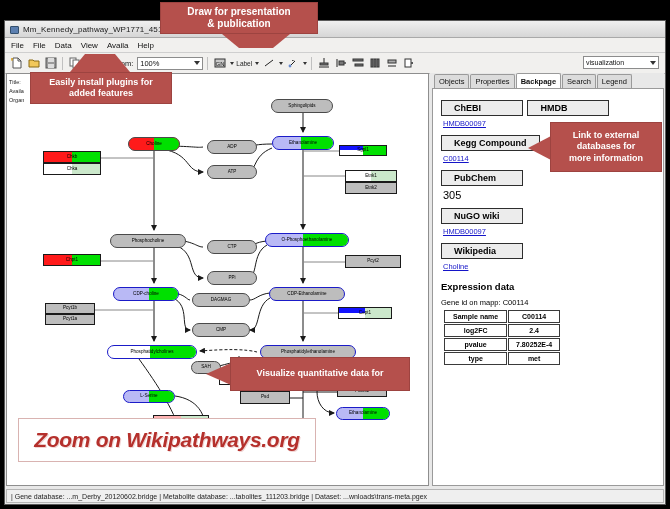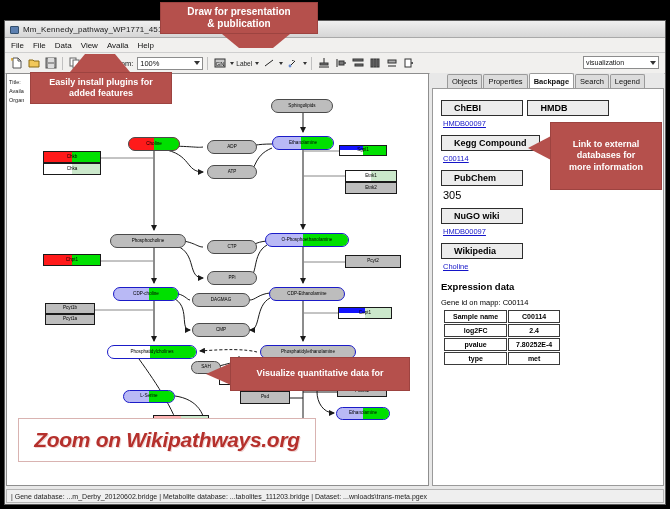--- a/index.html
+++ b/index.html
@@ -34,21 +34,21 @@
 
   .viscombo{position:absolute;right:6px;top:3px;width:76px;height:13px;background:#fff;border:1px solid #8c8c8c;
             display:flex;align-items:center;justify-content:space-between;padding:0 2px;font-size:7px;color:#111;box-sizing:border-box;}
 
   
   .content{position:absolute;left:0;top:51px;right:0;bottom:17px;display:flex;}
   .canvas-wrap{position:relative;flex:1;background:#fff;border:1px solid #8e8e8e;margin:1px;overflow:hidden;}
   .side{width:234px;margin:1px 1px 1px 0;display:flex;flex-direction:column;background:#e8e8e8;}
 
   
-  .tabs{display:flex;align-items:flex-end;height:15px;padding-left:17px;gap:1px;background:#e8e8e8;}
+  .tabs{display:flex;align-items:flex-end;height:15px;padding-left:4px;gap:1px;background:#e8e8e8;}
   .tab{font-size:7.5px;padding:1px 4px 1px;border:1px solid #9a9a9a;border-bottom:none;background:#dcdcdc;color:#111;
        border-radius:2px 2px 0 0;line-height:11px;}
   .tab.active{background:#fff;font-weight:bold;padding-top:2px;}
   .sidepanel{flex:1;background:#fff;border:1px solid #9a9a9a;margin:0 0 0 2px;overflow:hidden;position:relative;
              padding:6px 8px 0 8px;box-sizing:border-box;}
 
   .dbhdr{display:inline-block;min-width:82px;background:#ececec;border:1px solid #2d2d2d;font-size:9px;font-weight:bold;
          color:#000;padding:2px 12px;margin-top:5px;box-sizing:border-box;}
   .dblink{font-size:7.5px;color:#1414c8;text-decoration:underline;margin:3px 0 2px 2px;display:block;}
   .dbplain{font-size:11px;color:#000;margin:3px 0 2px 2px;display:block;}
@@ -506,21 +506,21 @@
     <span>&amp; publication</span>
   </div>
   <div class="arrow-d" style="left:222px;top:34px;width:34px;height:0;border-left:17px solid transparent;border-right:17px solid transparent;border-top:14px solid #b5504c;"></div>
 
   <div class="callout" style="left:30px;top:72px;width:142px;height:32px;font-size:9px;">
     <span>Easily install plugins for</span>
     <span>added features</span>
   </div>
   <div class="arrow-d" style="left:70px;top:54px;width:30px;height:0;border-left:15px solid transparent;border-right:15px solid transparent;border-bottom:18px solid #b5504c;"></div>
 
-  <div class="callout" style="left:550px;top:122px;width:112px;height:68px;font-size:9px;">
+  <div class="callout" style="left:550px;top:122px;width:112px;height:50px;font-size:9px;">
     <span>Link  to external</span>
     <span>databases  for</span>
     <span>more information</span>
   </div>
   <div class="arrow-d" style="left:528px;top:136px;width:0;height:0;border-top:12px solid transparent;border-bottom:12px solid transparent;border-right:23px solid #b5504c;"></div>
 
   <div class="callout" style="left:230px;top:357px;width:180px;height:34px;font-size:9px;">
     <span>Visualize quantitative data  for</span>
   </div>
   <div class="arrow-d" style="left:206px;top:363px;width:0;height:0;border-top:11px solid transparent;border-bottom:11px solid transparent;border-right:25px solid #b5504c;"></div>

